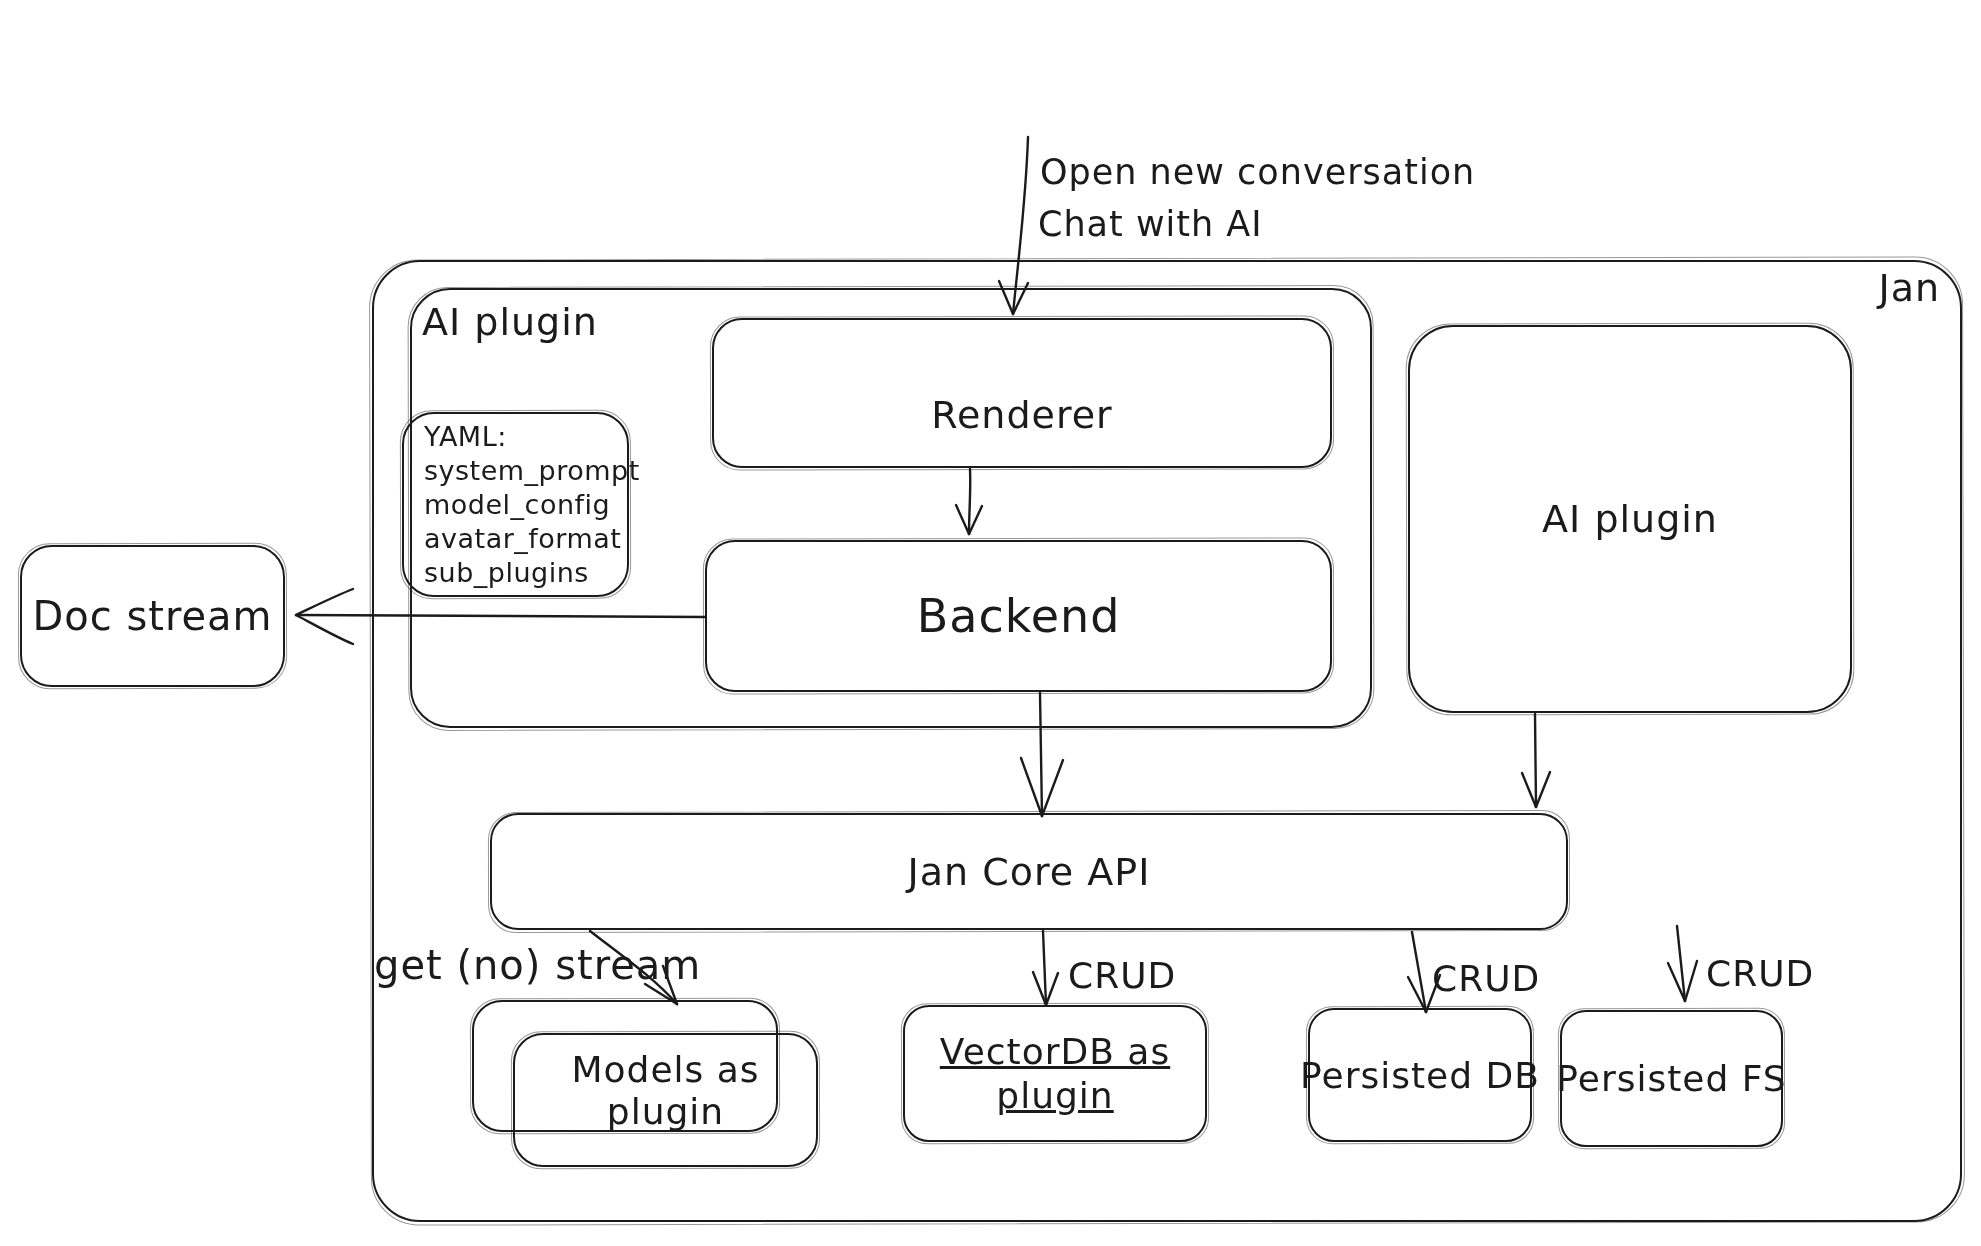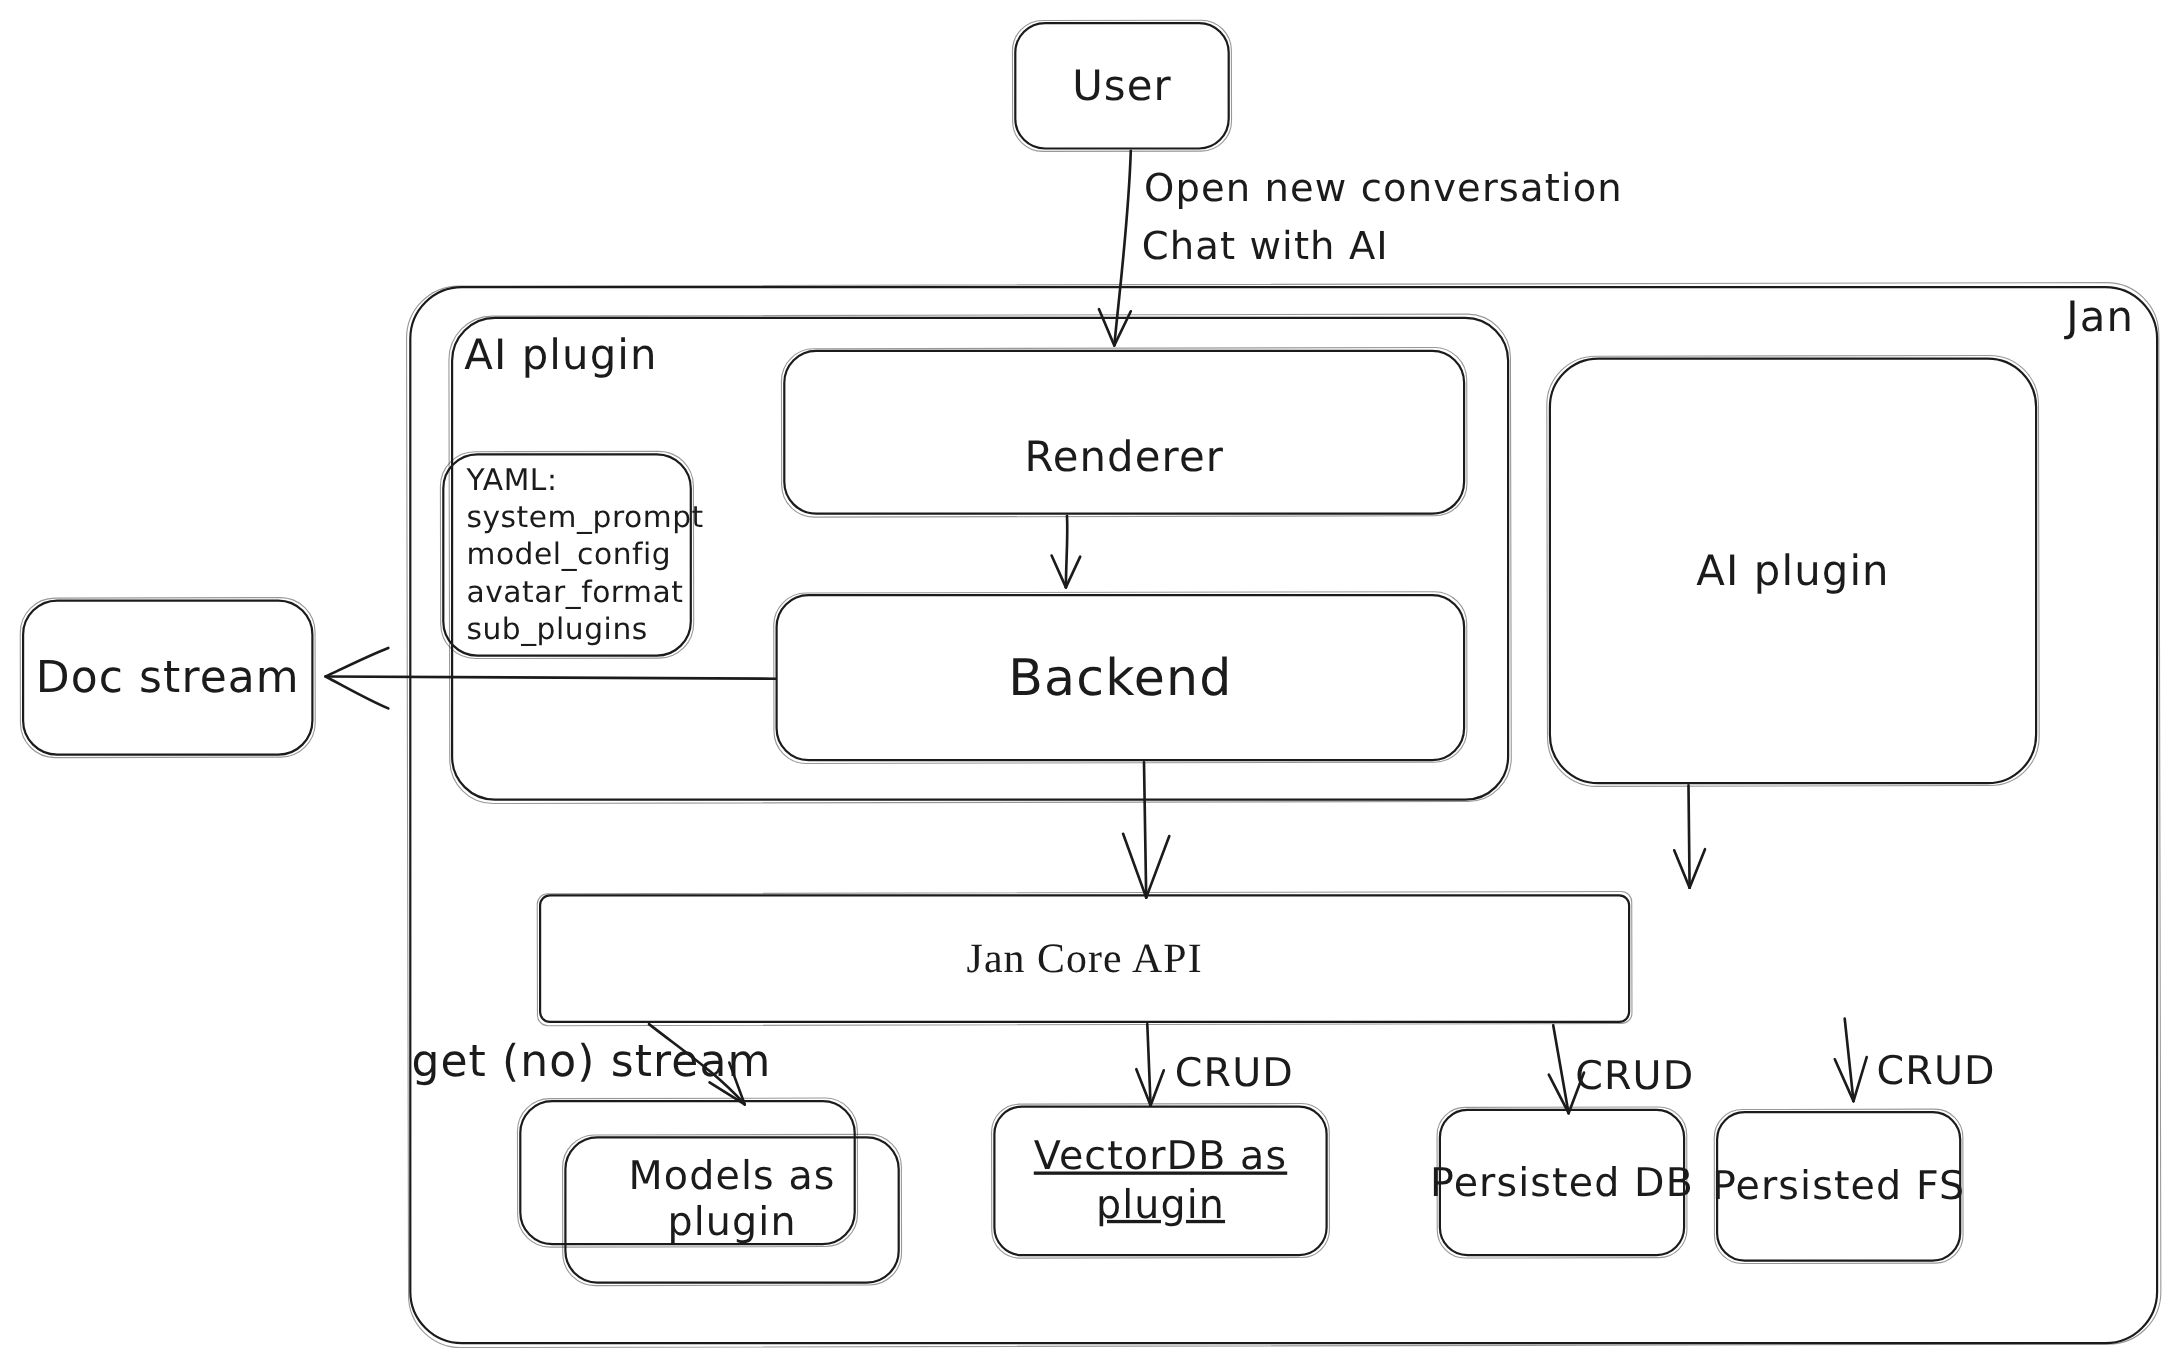--- a/index.html
+++ b/index.html
@@ -28,23 +28,20 @@
 <body>
 
 <div class="canvas">
 
   <div class="node" style="left:372px; top:260px; width:1590px; height:962px; border-radius:48px;"></div>
   <div class="abs lbl" style="left:1840px; top:266px; width:100px; text-align:right; font-size:38px;">Jan</div>
 
   <div class="node" style="left:410px; top:288px; width:962px; height:440px; border-radius:40px;"></div>
   <div class="abs lbl" style="left:422px; top:300px; font-size:38px;">AI plugin</div>
 
-  <div class="node center" style="left:922px; top:20px; width:196px; height:116px; border-radius:28px;">
-    <div class="lbl" style="font-size:38px;">User</div>
-  </div>
 
   <div class="abs lbl" style="left:1040px; top:152px; font-size:35px;">Open new conversation</div>
   <div class="abs lbl" style="left:1038px; top:204px; font-size:35px;">Chat with AI</div>
 
   <div class="node center" style="left:712px; top:318px; width:620px; height:150px; border-radius:30px;">
     <div class="lbl" style="font-size:38px;margin-top:44px;">Renderer</div>
   </div>
 
   <div class="node" style="left:402px; top:412px; width:227px; height:185px; border-radius:32px;">
     <div class="abs" style="left:20px; top:6px; font-size:27px; line-height:34px; letter-spacing:0.5px;">
@@ -61,21 +58,21 @@
   </div>
 
   <div class="node center" style="left:20px; top:545px; width:265px; height:142px; border-radius:32px;">
     <div class="lbl" style="font-size:40px;">Doc stream</div>
   </div>
 
   <div class="node center" style="left:1408px; top:325px; width:444px; height:388px; border-radius:45px;">
     <div class="lbl" style="font-size:38px;">AI plugin</div>
   </div>
 
-  <div class="node center" style="left:490px; top:813px; width:992px; height:117px; border-radius:10px;font-family:Liberation Serif, serif;">
+  <div class="node center" style="left:490px; top:813px; width:1078px; height:117px; border-radius:28px;">
     <div class="lbl" style="font-size:38px;">Jan Core API</div>
   </div>
 
   <div class="abs lbl" style="left:374px; top:942px; font-size:40px;">get (no) stream</div>
   <div class="abs lbl" style="left:1068px; top:955px; font-size:36px;">CRUD</div>
   <div class="abs lbl" style="left:1432px; top:958px; font-size:36px;">CRUD</div>
   <div class="abs lbl" style="left:1706px; top:953px; font-size:36px;">CRUD</div>
 
   <div class="node" style="left:472px; top:1000px; width:306px; height:132px; border-radius:30px;"></div>
   <div class="node center" style="left:513px; top:1033px; width:305px; height:134px; border-radius:30px;">

